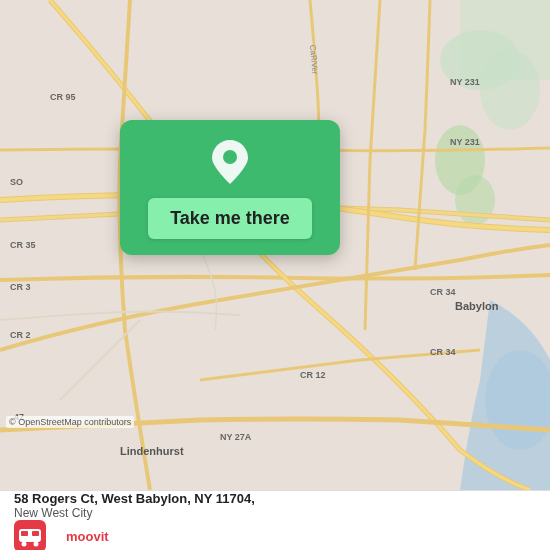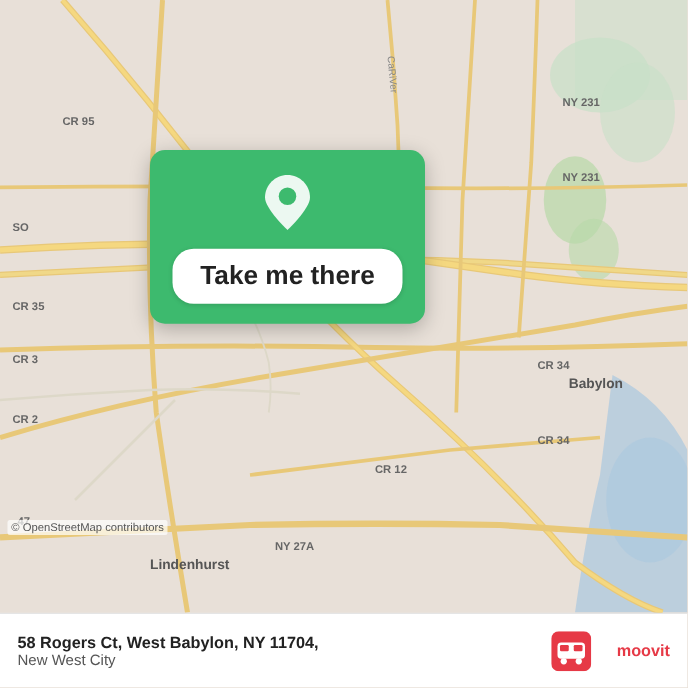--- a/index.html
+++ b/index.html
@@ -40,42 +40,42 @@
       flex-direction: column;
       align-items: center;
       box-shadow: 0 4px 16px rgba(0,0,0,0.25);
     }
 
     #location-pin-icon {
       margin-bottom: 10px;
     }
 
     #take-me-there-button {
-      background: #ffffff;
+      background: #86efac;
       color: #222;
       border: none;
-      border-radius: 17px;
+      border-radius: 6px;
       padding: 10px 22px;
-      font-size: 21px;
+      font-size: 18px;
       font-weight: 600;
       cursor: pointer;
       white-space: nowrap;
       box-shadow: 0 1px 4px rgba(0,0,0,0.15);
     }
 
     
     #bottom-bar {
       width: 550px;
       height: 60px;
       background: white;
       display: flex;
-      align-items: center;
       justify-content: space-between;
       padding: 0 14px;
       border-top: 1px solid #ddd;
+      flex-direction: column;
     }
 
     #address-block {
       display: flex;
       flex-direction: column;
     }
 
     #address-line {
       font-size: 13px;
       font-weight: 600;

